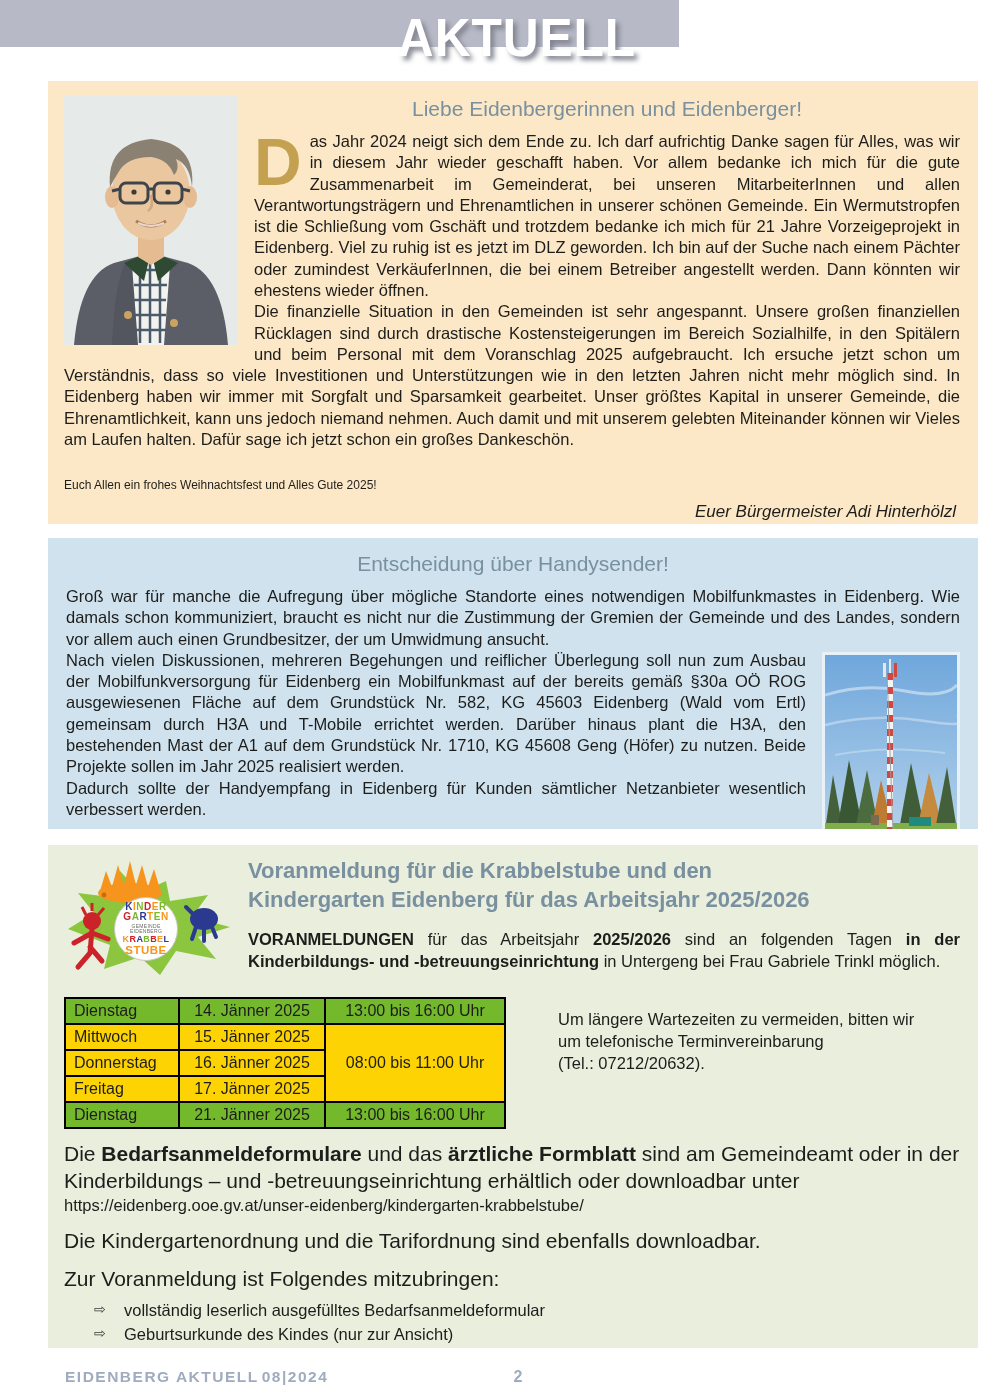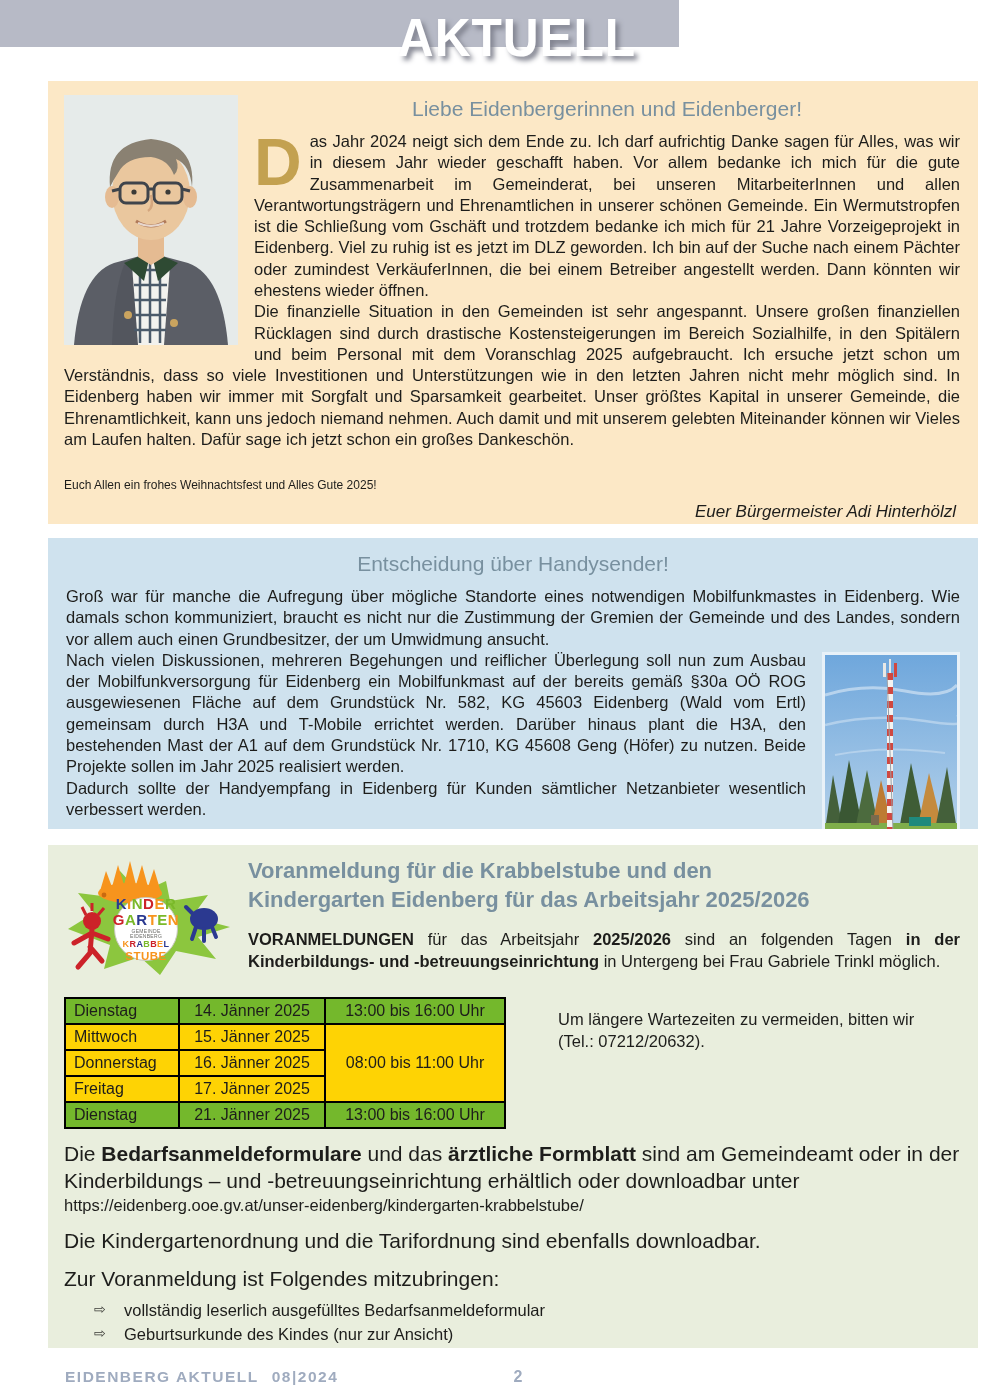--- a/index.html
+++ b/index.html
@@ -43,21 +43,21 @@
   .mastphoto { float:right; width:138px; height:206px; margin:2px 0 6px 16px;
                border:3px solid #e8f1f8; background:#9cc0e2; }
 
   
   .kg-logo { float:left; position:relative; width:170px; height:128px; margin:2px 14px 4px 0; }
   .kg-circle {
     position:absolute; left:50px; top:42px; width:64px; height:64px; border-radius:50%;
     background:#fff; border:1px solid #c8c8c0; display:flex; flex-direction:column;
     align-items:center; justify-content:center; text-align:center; line-height:1.05;
   }
-  .kg-circle .w1,.kg-circle .w2 { font-size:15px; font-weight:bold; letter-spacing:.5px; }
+  .kg-circle .w1,.kg-circle .w2 { font-size:10px; font-weight:bold; letter-spacing:.5px; }
   .kg-circle .w3 { font-size:5px; color:#6a6a66; letter-spacing:.3px; margin:1px 0; }
   .kg-circle .w4 { font-size:9px; font-weight:bold; letter-spacing:.4px; }
   .kg-circle .w5 { font-size:11.5px; font-weight:bold; color:#f7941d; letter-spacing:.5px; }
   .kg-title { font-size:22px; font-weight:bold; color:#78909f; line-height:1.3; margin-top:4px; }
   .kg-intro { font-size:16.5px; line-height:1.3; text-align:justify; margin-top:15px; }
 
   .sched-row { display:flex; margin-top:10px; }
   table.sched { border-collapse:collapse; }
   table.sched td {
     border:2px solid #000; font-size:16px; padding:1px 8px; height:26px; white-space:nowrap;
@@ -73,21 +73,21 @@
   ul.bring li { display:flex; font-size:16.5px; line-height:1.45; }
   ul.bring .arrow { width:30px; color:#3a3a36; font-size:14px; }
 
   b { font-weight:bold; }
 
   
   .footer-left {
     position:absolute; left:65px; top:1368px; color:#9fabbf; font-weight:bold;
     font-size:15.5px; letter-spacing:1.5px;
   }
-  .footer-left .issue { margin-left:13px; }
+  .footer-left .issue { margin-left:3px; }
   .footer-page {
     position:absolute; left:498px; top:1368px; width:40px; text-align:center;
     color:#9fabbf; font-weight:bold; font-size:16px;
   }
 </style>
 </head>
 <body>
 
 <div class="banner"></div>
 <div class="banner-title">AKTUELL</div>
@@ -238,20 +238,21 @@
       </tr>
       <tr>
         <td class="c-green">Dienstag</td>
         <td class="c-green t-center">21. Jänner 2025</td>
         <td class="c-green t-center">13:00 bis 16:00 Uhr</td>
       </tr>
     </tbody>
       </table>
     <div class="sched-note">
       <div>Um längere Wartezeiten zu vermeiden, bitten wir</div>
+      <div>um telefonische Terminvereinbarung</div>
       <div>(Tel.: 07212/20632).</div>
     </div>
   </div>
 
   <p class="kg-par"><span>Die </span><b>Bedarfsanmeldeformulare</b><span> und das </span><b>ärztliche Formblatt</b><span> sind am Gemeindeamt oder in der Kinderbildungs – und -betreuungseinrichtung erhältlich oder downloadbar unter</span></p>
   <div class="kg-url">https://eidenberg.ooe.gv.at/unser-eidenberg/kindergarten-krabbelstube/</div>
   <p class="kg-par">Die Kindergartenordnung und die Tarifordnung sind ebenfalls downloadbar.</p>
   <p class="kg-par">Zur Voranmeldung ist Folgendes mitzubringen:</p>
   <ul class="bring">
     <li>

